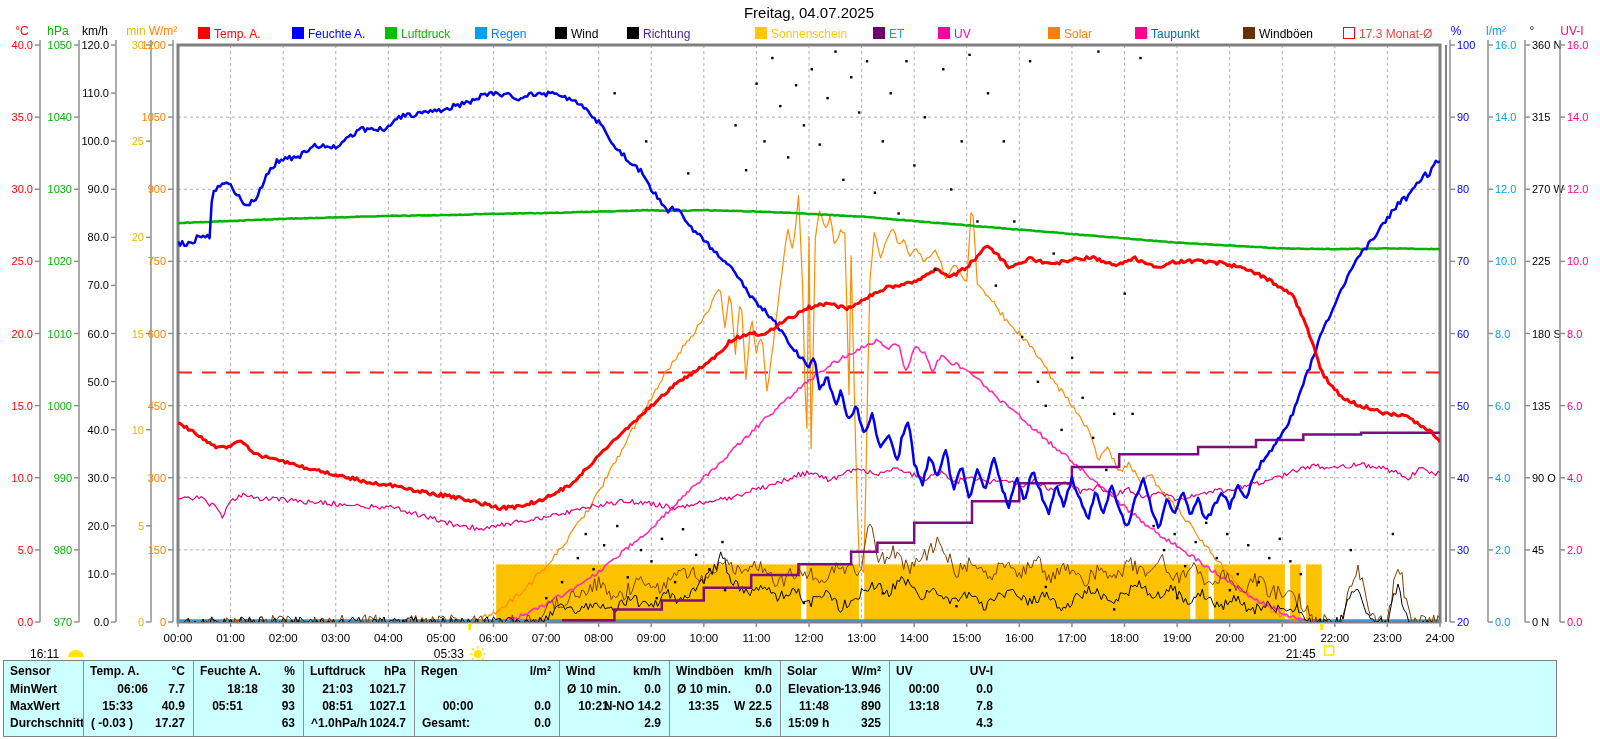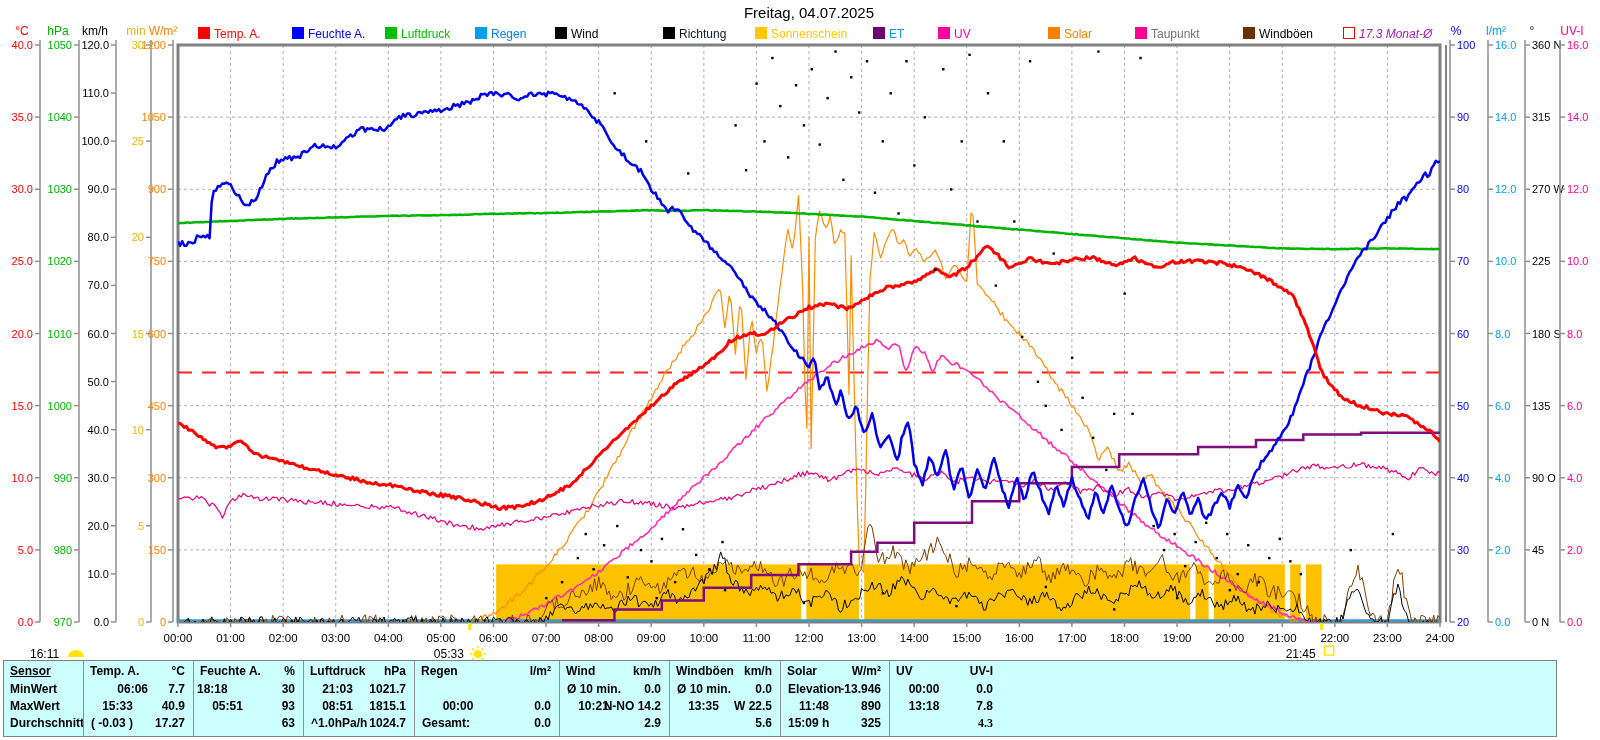--- a/index.html
+++ b/index.html
@@ -20,28 +20,28 @@
 <body>
 <div id="stage">
 
   <div id="chart-title">Freitag, 04.07.2025</div>
   <div id="legend">
       <span class="leg" style="left: 198px; color: rgb(255, 0, 0);"><span class="sq" style="background: rgb(255, 0, 0); border-color: rgb(255, 0, 0);"></span><span>Temp. A.</span></span>
       <span class="leg" style="left: 292px; color: rgb(0, 0, 255);"><span class="sq" style="background: rgb(0, 0, 255); border-color: rgb(0, 0, 255);"></span><span>Feuchte A.</span></span>
       <span class="leg" style="left: 385px; color: rgb(0, 192, 0);"><span class="sq" style="background: rgb(0, 192, 0); border-color: rgb(0, 192, 0);"></span><span>Luftdruck</span></span>
       <span class="leg" style="left: 475px; color: rgb(0, 128, 255);"><span class="sq" style="background: rgb(0, 160, 240); border-color: rgb(0, 160, 240);"></span><span>Regen</span></span>
       <span class="leg" style="left: 555px; color: rgb(0, 0, 0);"><span class="sq" style="background: rgb(0, 0, 0); border-color: rgb(0, 0, 0);"></span><span>Wind</span></span>
-      <span class="leg" style="left: 663px; color: #0f172a;"><span class="sq" style="background: rgb(0, 0, 0); border-color: rgb(0, 0, 0);"></span><span>Richtung</span></span>
+      <span class="leg" style="left: 627px; color: #4c1d95;"><span class="sq" style="background: rgb(0, 0, 0); border-color: rgb(0, 0, 0);"></span><span>Richtung</span></span>
       <span class="leg" style="left: 755px; color: rgb(255, 200, 0);"><span class="sq" style="background: rgb(255, 200, 0); border-color: rgb(255, 200, 0);"></span><span>Sonnenschein</span></span>
       <span class="leg" style="left: 873px; color: rgb(0, 160, 240);"><span class="sq" style="background: rgb(112, 0, 112); border-color: rgb(112, 0, 112);"></span><span>ET</span></span>
       <span class="leg" style="left: 938px; color: rgb(255, 0, 160);"><span class="sq" style="background: rgb(255, 0, 160); border-color: rgb(255, 0, 160);"></span><span>UV</span></span>
       <span class="leg" style="left: 1048px; color: rgb(255, 128, 0);"><span class="sq" style="background: rgb(255, 128, 0); border-color: rgb(255, 128, 0);"></span><span>Solar</span></span>
-      <span class="leg" style="left: 1135px; color: #737373;"><span class="sq" style="background: rgb(255, 0, 144); border-color: rgb(255, 0, 144);"></span><span>Taupunkt</span></span>
+      <span class="leg" style="left: 1135px; color: #0369a1;"><span class="sq" style="background: rgb(255, 0, 144); border-color: rgb(255, 0, 144);"></span><span>Taupunkt</span></span>
       <span class="leg" style="left: 1243px; color: rgb(0, 0, 0);"><span class="sq" style="background: rgb(107, 48, 0); border-color: rgb(107, 48, 0);"></span><span>Windböen</span></span>
-      <span class="leg" style="left: 1343px; color: #a21caf; font-style: italic;"><span class="sq open"></span><span>17.3 Monat-Ø</span></span>
+      <span class="leg" style="left: 1343px; color: #ef4444;"><span class="sq open"></span><span>17.3 Monat-Ø</span></span>
     </div>
   <svg id="plot" width="1600" height="660">
       <clipPath id="pc">
         <rect x="178" y="45" width="1262" height="577"></rect>
       </clipPath>
       <g>
         <line x1="230.58333333333334" y1="45" x2="230.58333333333334" y2="622" stroke="#b0b0b0" stroke-width="1" stroke-dasharray="3,3"></line>
         <line x1="283.1666666666667" y1="45" x2="283.1666666666667" y2="622" stroke="#b0b0b0" stroke-width="1" stroke-dasharray="3,3"></line>
         <line x1="335.75" y1="45" x2="335.75" y2="622" stroke="#b0b0b0" stroke-width="1" stroke-dasharray="3,3"></line>
         <line x1="388.33333333333337" y1="45" x2="388.33333333333337" y2="622" stroke="#b0b0b0" stroke-width="1" stroke-dasharray="3,3"></line>
@@ -467,48 +467,48 @@
         <line x1="477.8375" y1="648.5" x2="477.8375" y2="646" stroke="#ffe400" stroke-width="1.5"></line>
         <line x1="481.72658729652596" y1="650.110912703474" x2="483.49435424949235" y2="648.3431457505076" stroke="#ffe400" stroke-width="1.5"></line>
         <text x="1315.6875" y="658" font-family="&quot;Liberation Sans&quot;,sans-serif" font-size="12px" text-anchor="end">21:45</text>
         <rect x="1324.6875" y="646" width="9" height="9" fill="none" stroke="#ffe400" stroke-width="1.5"></rect>
         <text x="30" y="658" font-family="&quot;Liberation Sans&quot;,sans-serif" font-size="12px">16:11</text>
         <path d="M 68 657 a 8 7 0 0 1 16 0 Z" fill="#ffe400"></path>
       </g>
       <g></g>
     </svg>
   <div id="table-wrap">
-      <div class="cell" style="left: 6px; top: 3px; text-decoration: underline;">Sensor</div>
+      <div class="cell" style="left: 6px; top: 3px;">Sensor</div>
       <div class="cell" style="left: 6px; top: 21px;">MinWert</div>
       <div class="cell" style="left: 6px; top: 38px;">MaxWert</div>
       <div class="cell" style="left: 6px; top: 55px;">Durchschnitt</div>
       <div class="vsep" style="left: 79px;"></div>
       <div class="cell" style="left: 86px; top: 3px;">Temp. A.</div>
       <div class="cell" style="right: 1371px; top: 3px;">°C</div>
       <div class="cell" style="left: 83px; width: 61px; text-align: right; top: 21px;">06:06</div>
       <div class="cell" style="right: 1371px; top: 21px;">7.7</div>
       <div class="cell" style="left: 83px; width: 61px; text-align: center; top: 38px;">15:33</div>
       <div class="cell" style="right: 1371px; top: 38px;">40.9</div>
       <div class="cell" style="left: 87px; top: 55px;">( -0.03 )</div>
       <div class="cell" style="right: 1371px; top: 55px;">17.27</div>
       <div class="vsep" style="left: 189px;"></div>
       <div class="cell" style="left: 196px; top: 3px;">Feuchte A.</div>
       <div class="cell" style="right: 1261px; top: 3px;">%</div>
-      <div class="cell" style="left: 193px; width: 61px; text-align: left; top: 21px;">18:18</div>
+      <div class="cell" style="left: 193px; width: 61px; text-align: right; top: 21px;">18:18</div>
       <div class="cell" style="right: 1261px; top: 21px;">30</div>
       <div class="cell" style="left: 193px; width: 61px; text-align: center; top: 38px;">05:51</div>
       <div class="cell" style="right: 1261px; top: 38px;">93</div>
       <div class="cell" style="right: 1261px; top: 55px;">63</div>
       <div class="vsep" style="left: 299px;"></div>
       <div class="cell" style="left: 306px; top: 3px;">Luftdruck</div>
       <div class="cell" style="right: 1150px; top: 3px;">hPa</div>
       <div class="cell" style="left: 303px; width: 61px; text-align: center; top: 21px;">21:03</div>
       <div class="cell" style="right: 1150px; top: 21px;">1021.7</div>
       <div class="cell" style="left: 303px; width: 61px; text-align: center; top: 38px;">08:51</div>
-      <div class="cell" style="right: 1150px; top: 38px;">1815.1</div>
+      <div class="cell" style="right: 1150px; top: 38px;">1027.1</div>
       <div class="cell" style="left: 307px; top: 55px;">^1.0hPa/h</div>
       <div class="cell" style="right: 1150px; top: 55px;">1024.7</div>
       <div class="vsep" style="left: 410px;"></div>
       <div class="cell" style="left: 417px; top: 3px;">Regen</div>
       <div class="cell" style="right: 1005px; top: 3px;">l/m²</div>
       <div class="cell" style="left: 414px; width: 80px; text-align: center; top: 38px;">00:00</div>
       <div class="cell" style="right: 1005px; top: 38px;">0.0</div>
       <div class="cell" style="left: 418px; top: 55px;">Gesamt:</div>
       <div class="cell" style="right: 1005px; top: 55px;">0.0</div>
       <div class="vsep" style="left: 555px;"></div>
@@ -536,16 +536,16 @@
       <div class="cell" style="right: 675px; top: 38px;">890</div>
       <div class="cell" style="left: 784px; top: 55px;">15:09 h</div>
       <div class="cell" style="right: 675px; top: 55px;">325</div>
       <div class="vsep" style="left: 885px;"></div>
       <div class="cell" style="left: 892px; top: 3px;">UV</div>
       <div class="cell" style="right: 563px; top: 3px;">UV-I</div>
       <div class="cell" style="left: 889px; width: 62px; text-align: center; top: 21px;">00:00</div>
       <div class="cell" style="right: 563px; top: 21px;">0.0</div>
       <div class="cell" style="left: 889px; width: 62px; text-align: center; top: 38px;">13:18</div>
       <div class="cell" style="right: 563px; top: 38px;">7.8</div>
-      <div class="cell" style="right: 563px; top: 55px; font-family: Liberation Serif, serif;">4.3</div>
+      <div class="cell" style="right: 563px; top: 55px;">4.3</div>
     </div>
 
 </div>
 
 </body></html>

